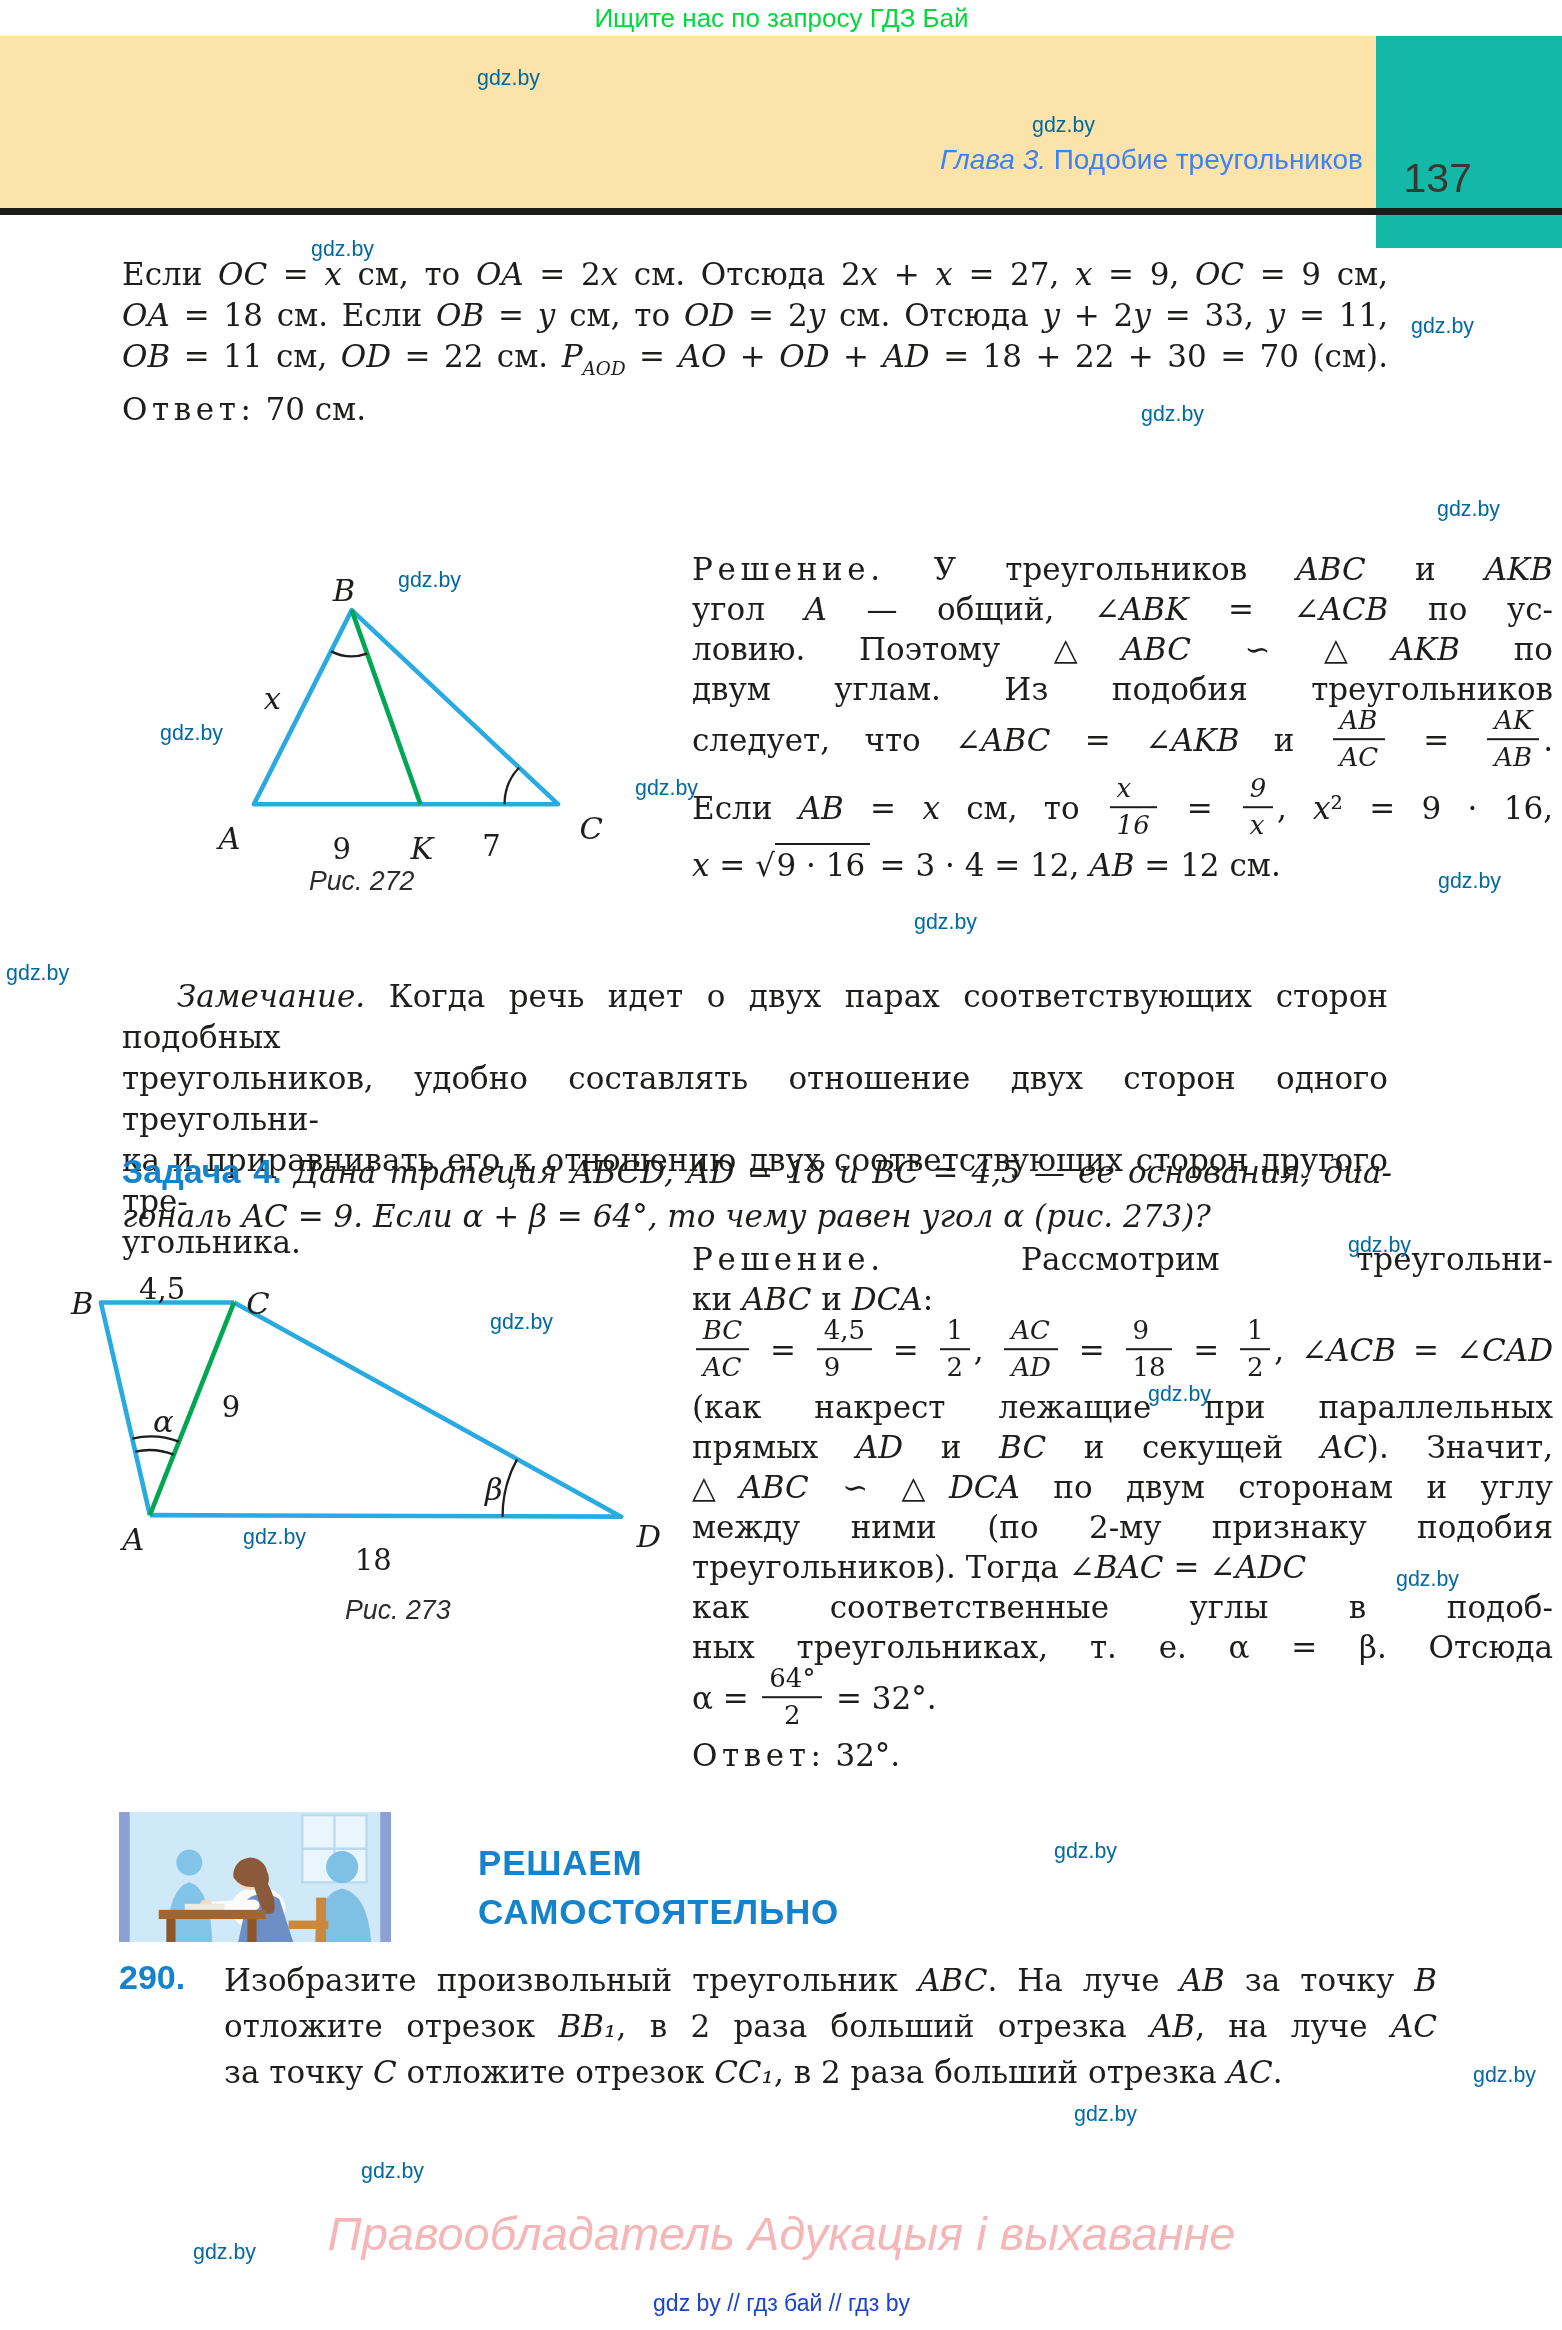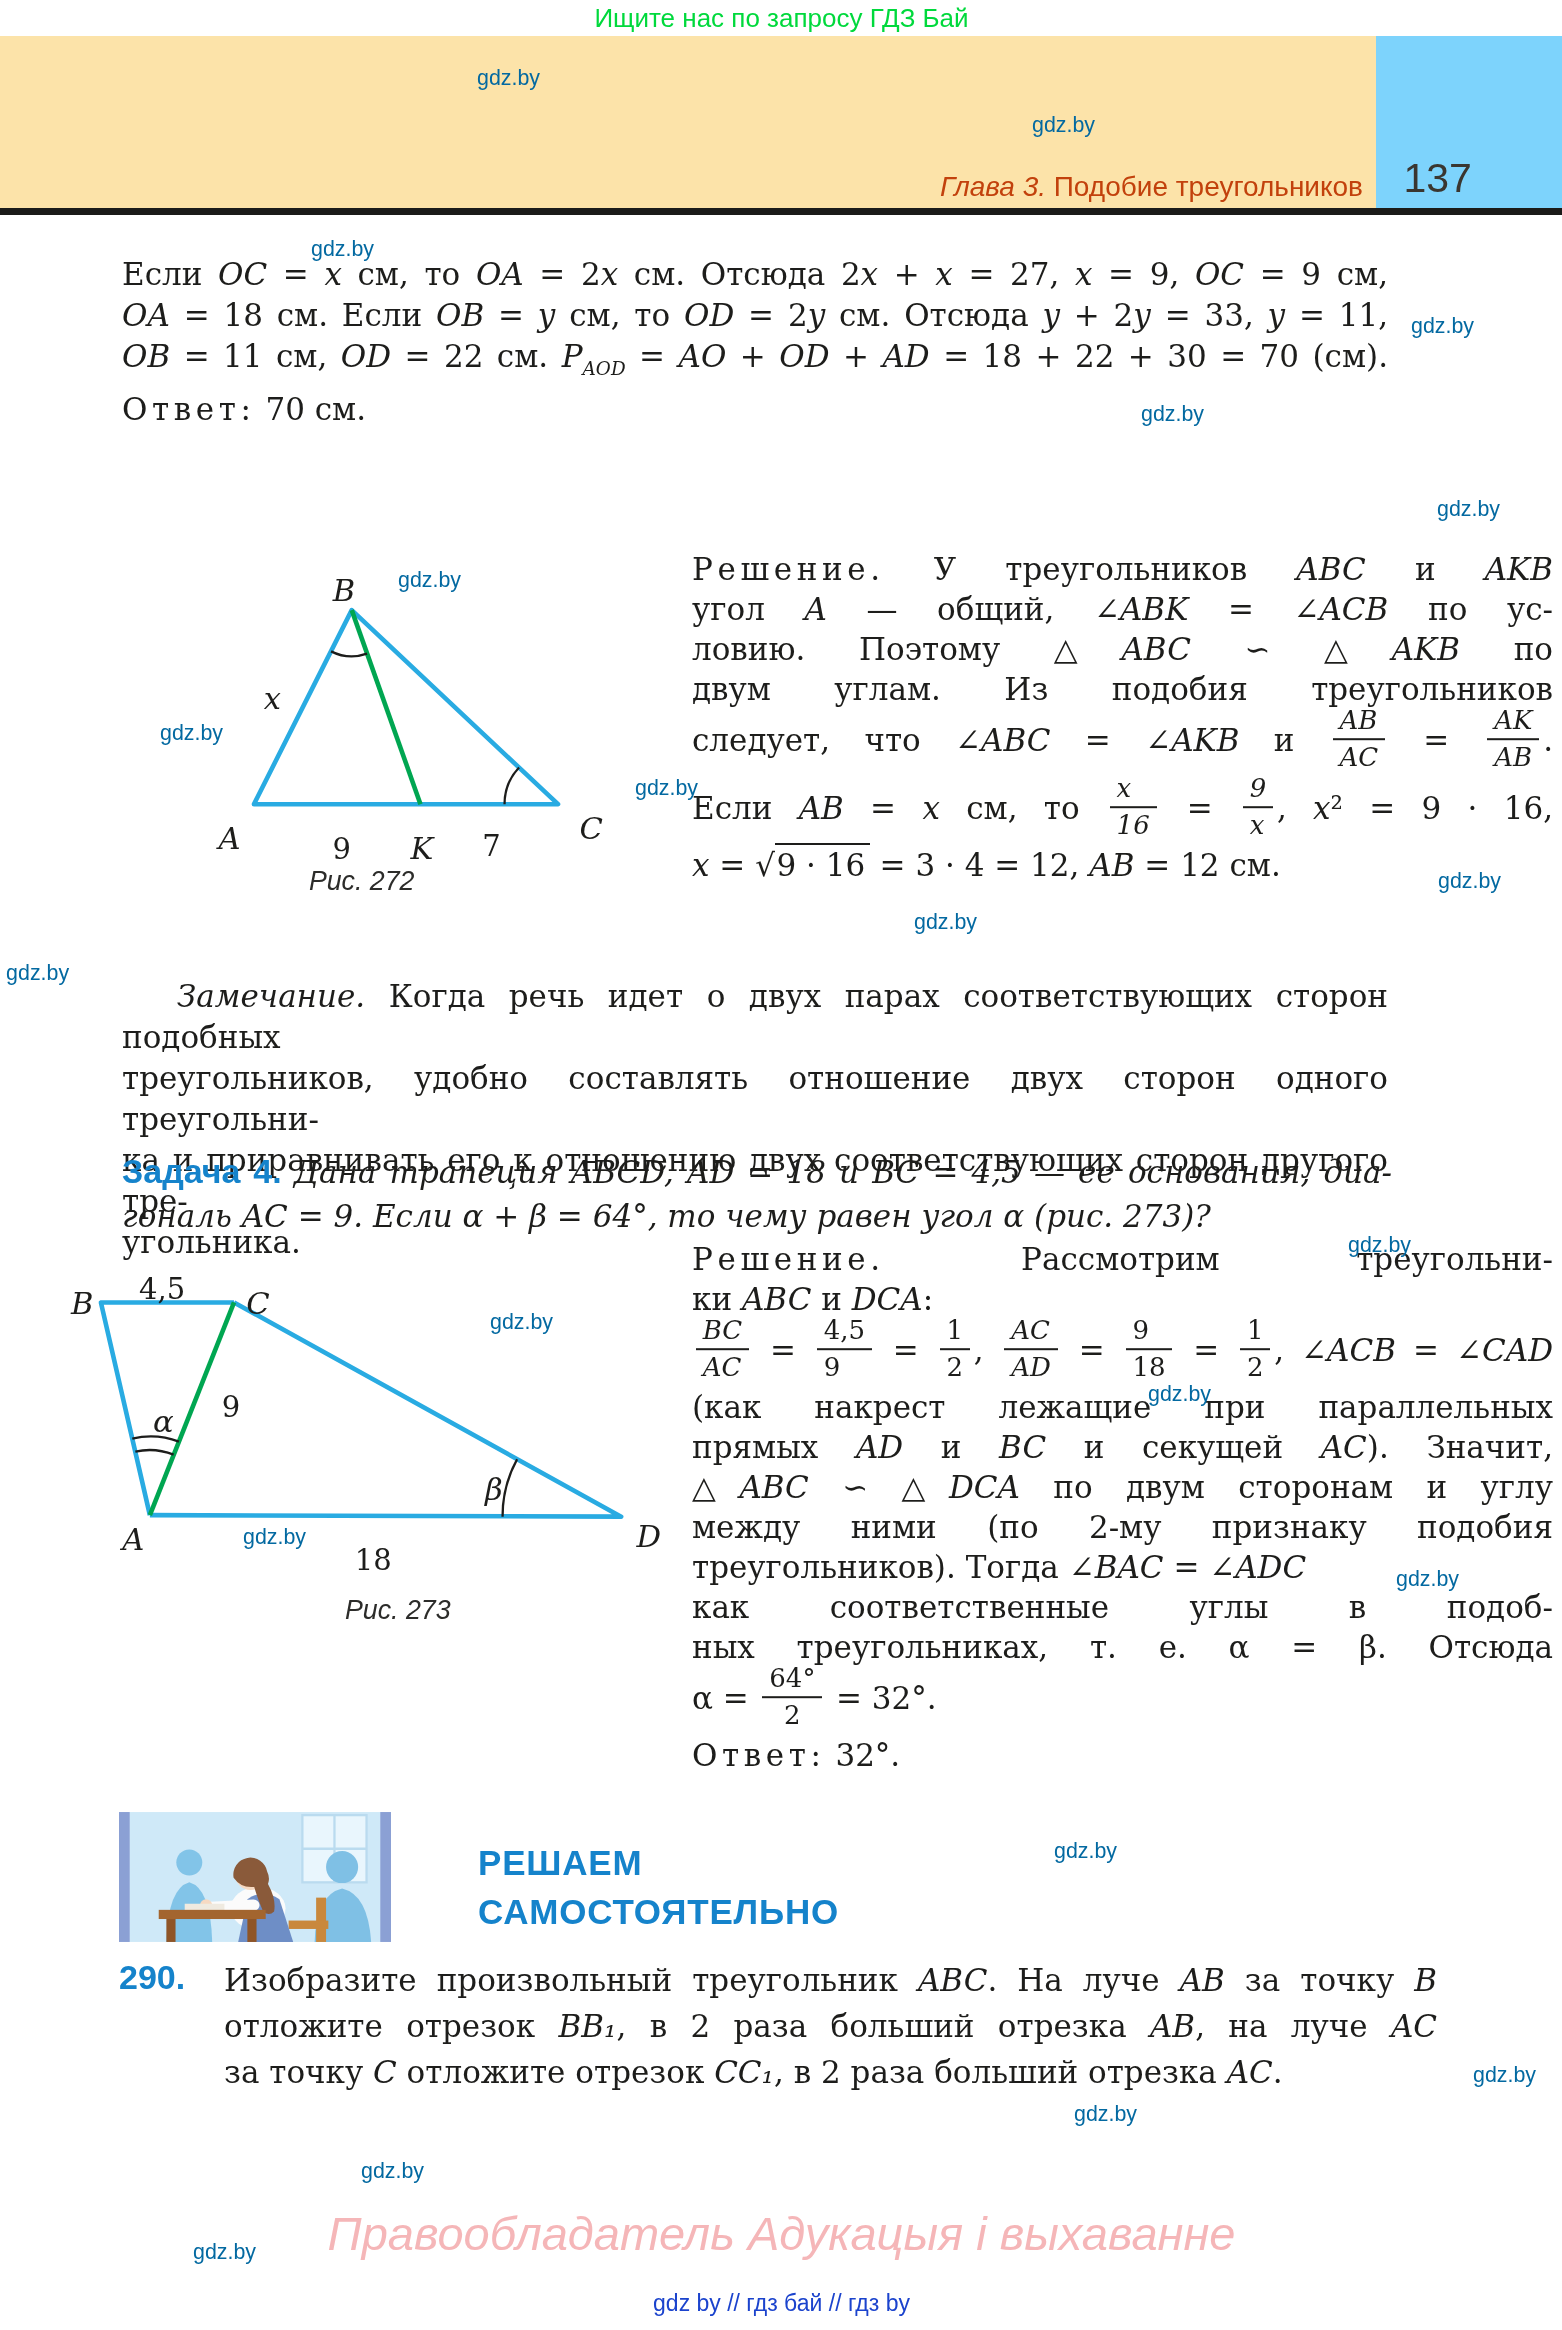--- a/index.html
+++ b/index.html
@@ -4,25 +4,25 @@
 <style>
   html,body{margin:0;padding:0;background:#ffffff;}
   .page{position:relative;width:1563px;height:2330px;background:#fff;overflow:hidden;
         font-family:"DejaVu Serif","Liberation Serif",serif;color:#1d1d1b;}
   .abs{position:absolute;}
   
   .promo{top:3.1px;left:0;width:100%;text-align:center;
          font-family:"Liberation Sans","DejaVu Sans",sans-serif;font-size:26px;color:#00d93c;}
   
   .band{top:36px;left:0;width:100%;height:172px;background:#fce3a9;}
-  .pagebox{top:36px;left:1376px;width:187px;height:172px;background:#7dd3fc;text-align:right;}
+  .pagebox{top:36px;left:1376px;width:187px;height:212px;background:#14b8a6;text-align:right;}
   .pagenum{position:absolute;left:27.5px;top:119px;font-family:"Liberation Sans","DejaVu Sans",sans-serif;
            font-size:41px;color:#3a3630;}
-  .chapter{top:171px;right:200px;font-family:"Liberation Sans","DejaVu Sans",sans-serif;
-           font-size:28px;color:#c2410c;white-space:nowrap;}
+  .chapter{top:144px;right:200px;font-family:"Liberation Sans","DejaVu Sans",sans-serif;
+           font-size:28px;color:#3b82f6;white-space:nowrap;}
   .chapter .ci{font-style:italic;margin-right:7.7px;}
   .rule{top:208px;left:0;width:100%;height:6.9px;background:#1b1b19;}
   
   .wm{position:absolute;font-family:"Liberation Sans","DejaVu Sans",sans-serif;
       font-size:21.4px;color:#0369a1;white-space:nowrap;}
   
   .col{position:absolute;}
   .ln{font-size:31px;line-height:41px;}
   .stmt .ln{font-size:31px;line-height:44px;}
   .sol .ln{line-height:40px;}

